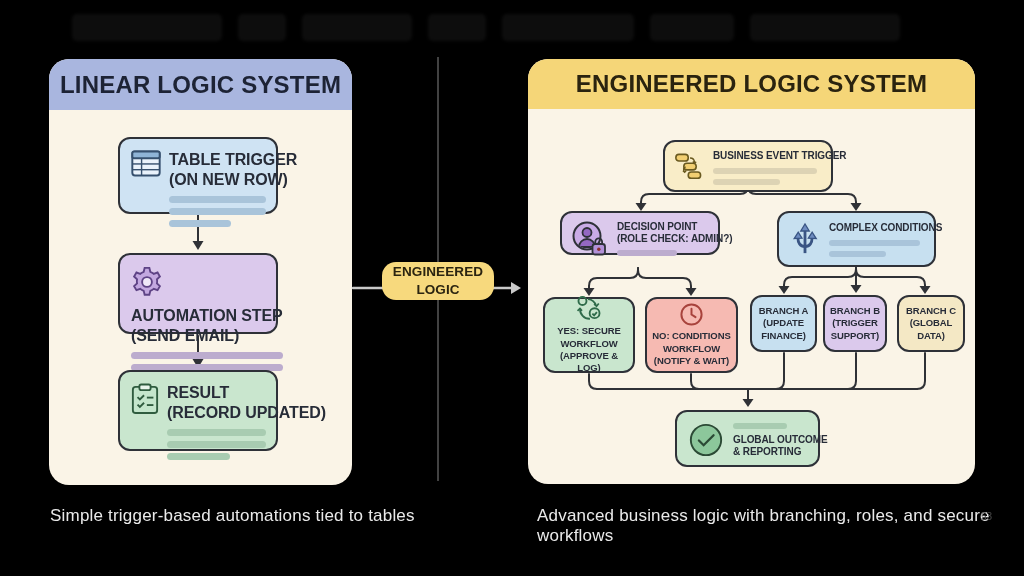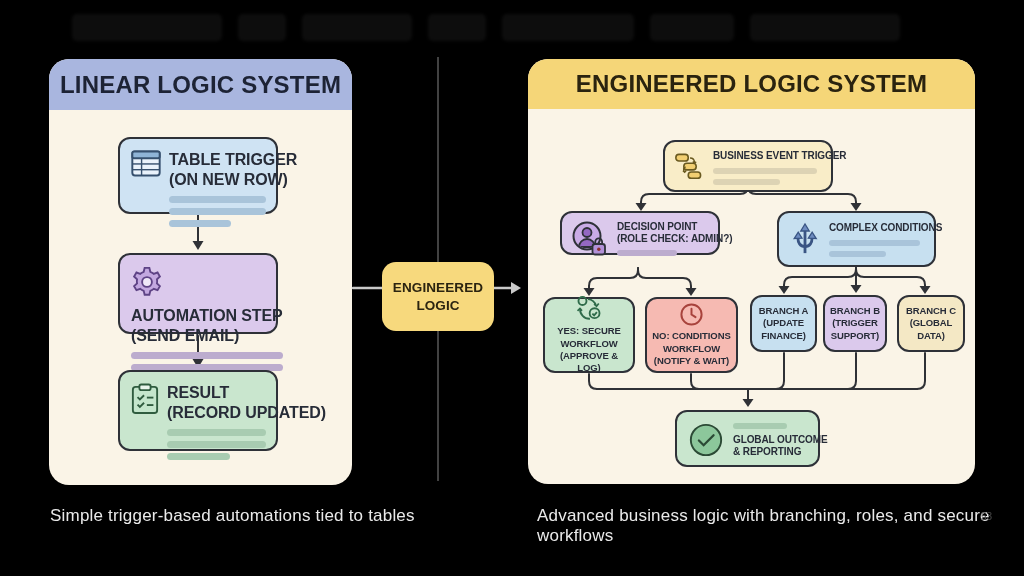--- a/index.html
+++ b/index.html
@@ -44,21 +44,21 @@
   .ph{height:7px;border-radius:4px;}
   .ph6{height:6px;border-radius:3px;}
   .bg-blue{background:var(--node-blue);} .bg-purple{background:var(--node-purple);}
   .bg-green{background:var(--node-green);} .bg-yellow{background:var(--node-yellow);}
   .bg-red{background:var(--node-red);} .bg-cream{background:var(--node-cream);}
   .bg-lightblue{background:var(--node-lightblue);}
   .phc-blue{background:var(--ph-blue);} .phc-purple{background:var(--ph-purple);}
   .phc-green{background:var(--ph-green);} .phc-yellow{background:var(--ph-yellow);}
   .icon{flex:0 0 auto;display:block;line-height:0;}
   
-  .conn-box{position:absolute;left:382px;top:262px;width:112px;height:69px;z-index:3;
+  .conn-box{position:absolute;left:382px;top:262px;width:112px;height:38px;z-index:3;
     background:var(--connector-box);border-radius:14px;display:flex;flex-direction:column;
     align-items:center;justify-content:center;font-weight:bold;font-size:13.5px;line-height:1.3;
     color:#2b2410;letter-spacing:.1px;}
   
   .caption{position:absolute;top:506px;font-size:17px;color:var(--caption-text);letter-spacing:.2px;z-index:2;}
   .caption-left{left:50px;}
   .caption-right{left:537px;}
   .page-marker{position:absolute;left:981px;top:511px;font-size:10px;color:#4e4e4e;z-index:2;}
 </style>
 </head>

